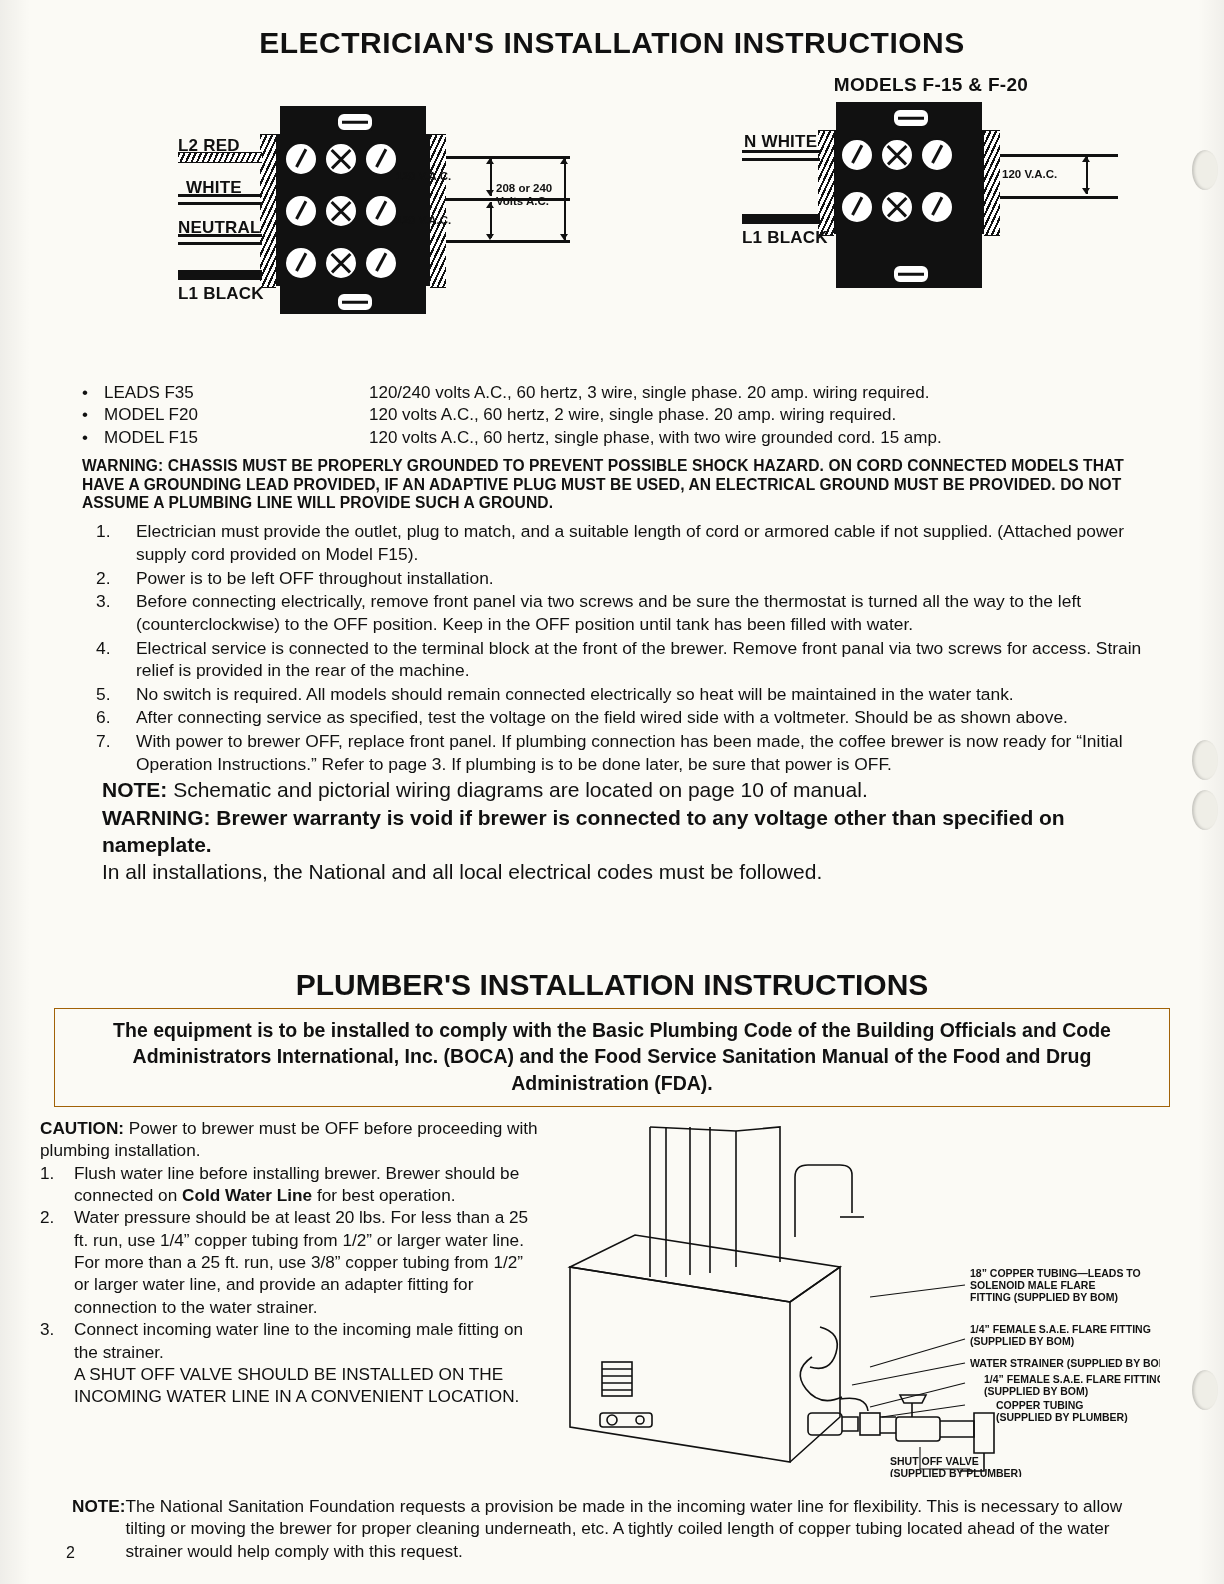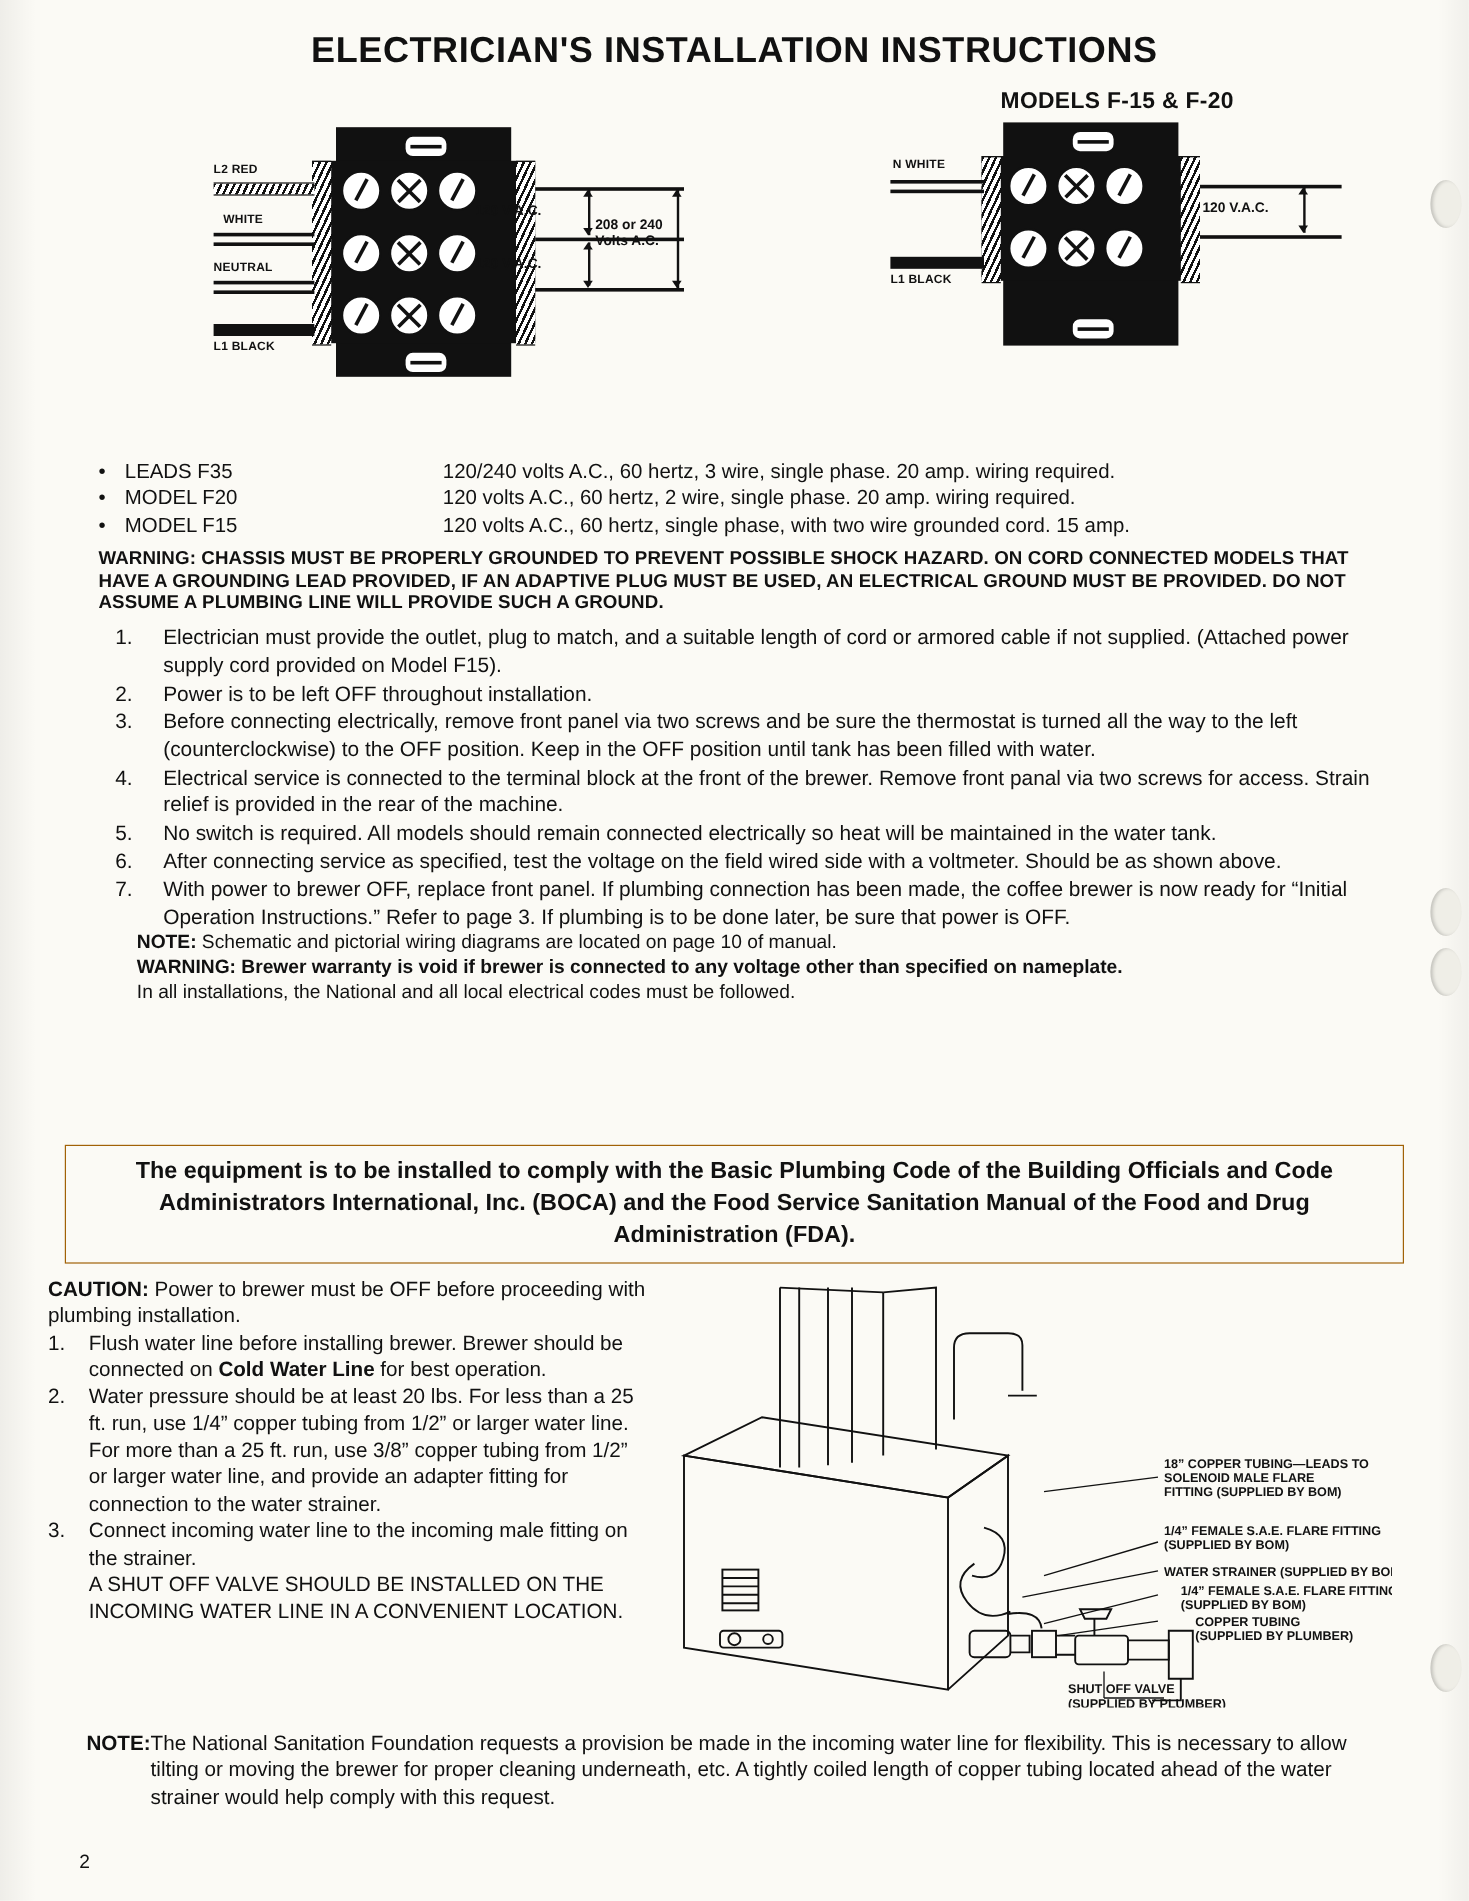--- a/index.html
+++ b/index.html
@@ -110,21 +110,21 @@
   .tabscrew::after{
     content:""; position:absolute; left:4px; top:50%; width:26px; height:2.5px;
     background:#111; transform:translateY(-50%);
   }
   .wire {
     position:absolute;
     height:3px; background:#111;
   }
   .wirelbl {
     position:absolute;
-    font-size:10px; font-weight:bold; letter-spacing:.2px;
+    font-size:17px; font-weight:bold; letter-spacing:.2px;
   }
   .hatch {
     position:absolute;
     background:repeating-linear-gradient(115deg,#111 0 2px,#fff 2px 5px);
     border-top:1.5px solid #111; border-bottom:1.5px solid #111;
   }
   .volt {
     position:absolute; font-size:11.5px; font-weight:bold; line-height:1.15;
   }
   .vline{ position:absolute; width:2px; background:#111; }
@@ -148,21 +148,21 @@
   .warn-block{
     font-size:15.6px; font-weight:bold; line-height:1.18; letter-spacing:.1px;
     margin-top:8px;
   }
   ol.steps{ list-style:none; margin:8px 0 0 0; padding:0; }
   ol.steps > li{
     display:flex; font-size:17.4px; line-height:1.30; margin-bottom:1px;
   }
   ol.steps .num{ width:40px; text-align:left; padding-left:14px; }
   ol.steps .body{ flex:1; }
-  .note-line{ font-size:16px; line-height:1.3; margin-left:32px; }
+  .note-line{ font-size:21px; line-height:1.3; margin-left:20px; }
   .note-line b{ font-weight:bold; }
 
   
   .plumb-box{
     border:1px solid #a16207;
     margin:4px 54px 0 54px;
     padding:8px 10px 10px 10px;
     text-align:center;
     font-weight:bold;
     font-size:19.5px;
@@ -358,20 +358,21 @@
     </ol>
 
     <div class="note-line">
       <b>NOTE:</b><span> Schematic and pictorial wiring diagrams are located on page 10 of manual.</span>
     </div>
     <div class="note-line" style="font-weight:bold;">WARNING: Brewer warranty is void if brewer is connected to any voltage other than specified on nameplate.</div>
     <div class="note-line">In all installations, the National and all local electrical codes must be followed.</div>
   </div>
 
   <div class="content" style="top:950px; left:0; right:0;">
+    <h2 class="subtitle">PLUMBER'S INSTALLATION INSTRUCTIONS</h2>
 
     <div class="plumb-box">The equipment is to be installed to comply with the Basic Plumbing Code of the Building Officials and Code Administrators International, Inc. (BOCA) and the Food Service Sanitation Manual of the Food and Drug Administration (FDA).</div>
 
     <div class="plumb-cols">
       <div class="plumb-left">
         <div class="row">
           <span class="body"><b>CAUTION:</b><span> Power to brewer must be OFF before proceeding with plumbing installation.</span></span>
         </div>
         <div class="row">
           <span class="num">1.</span>

